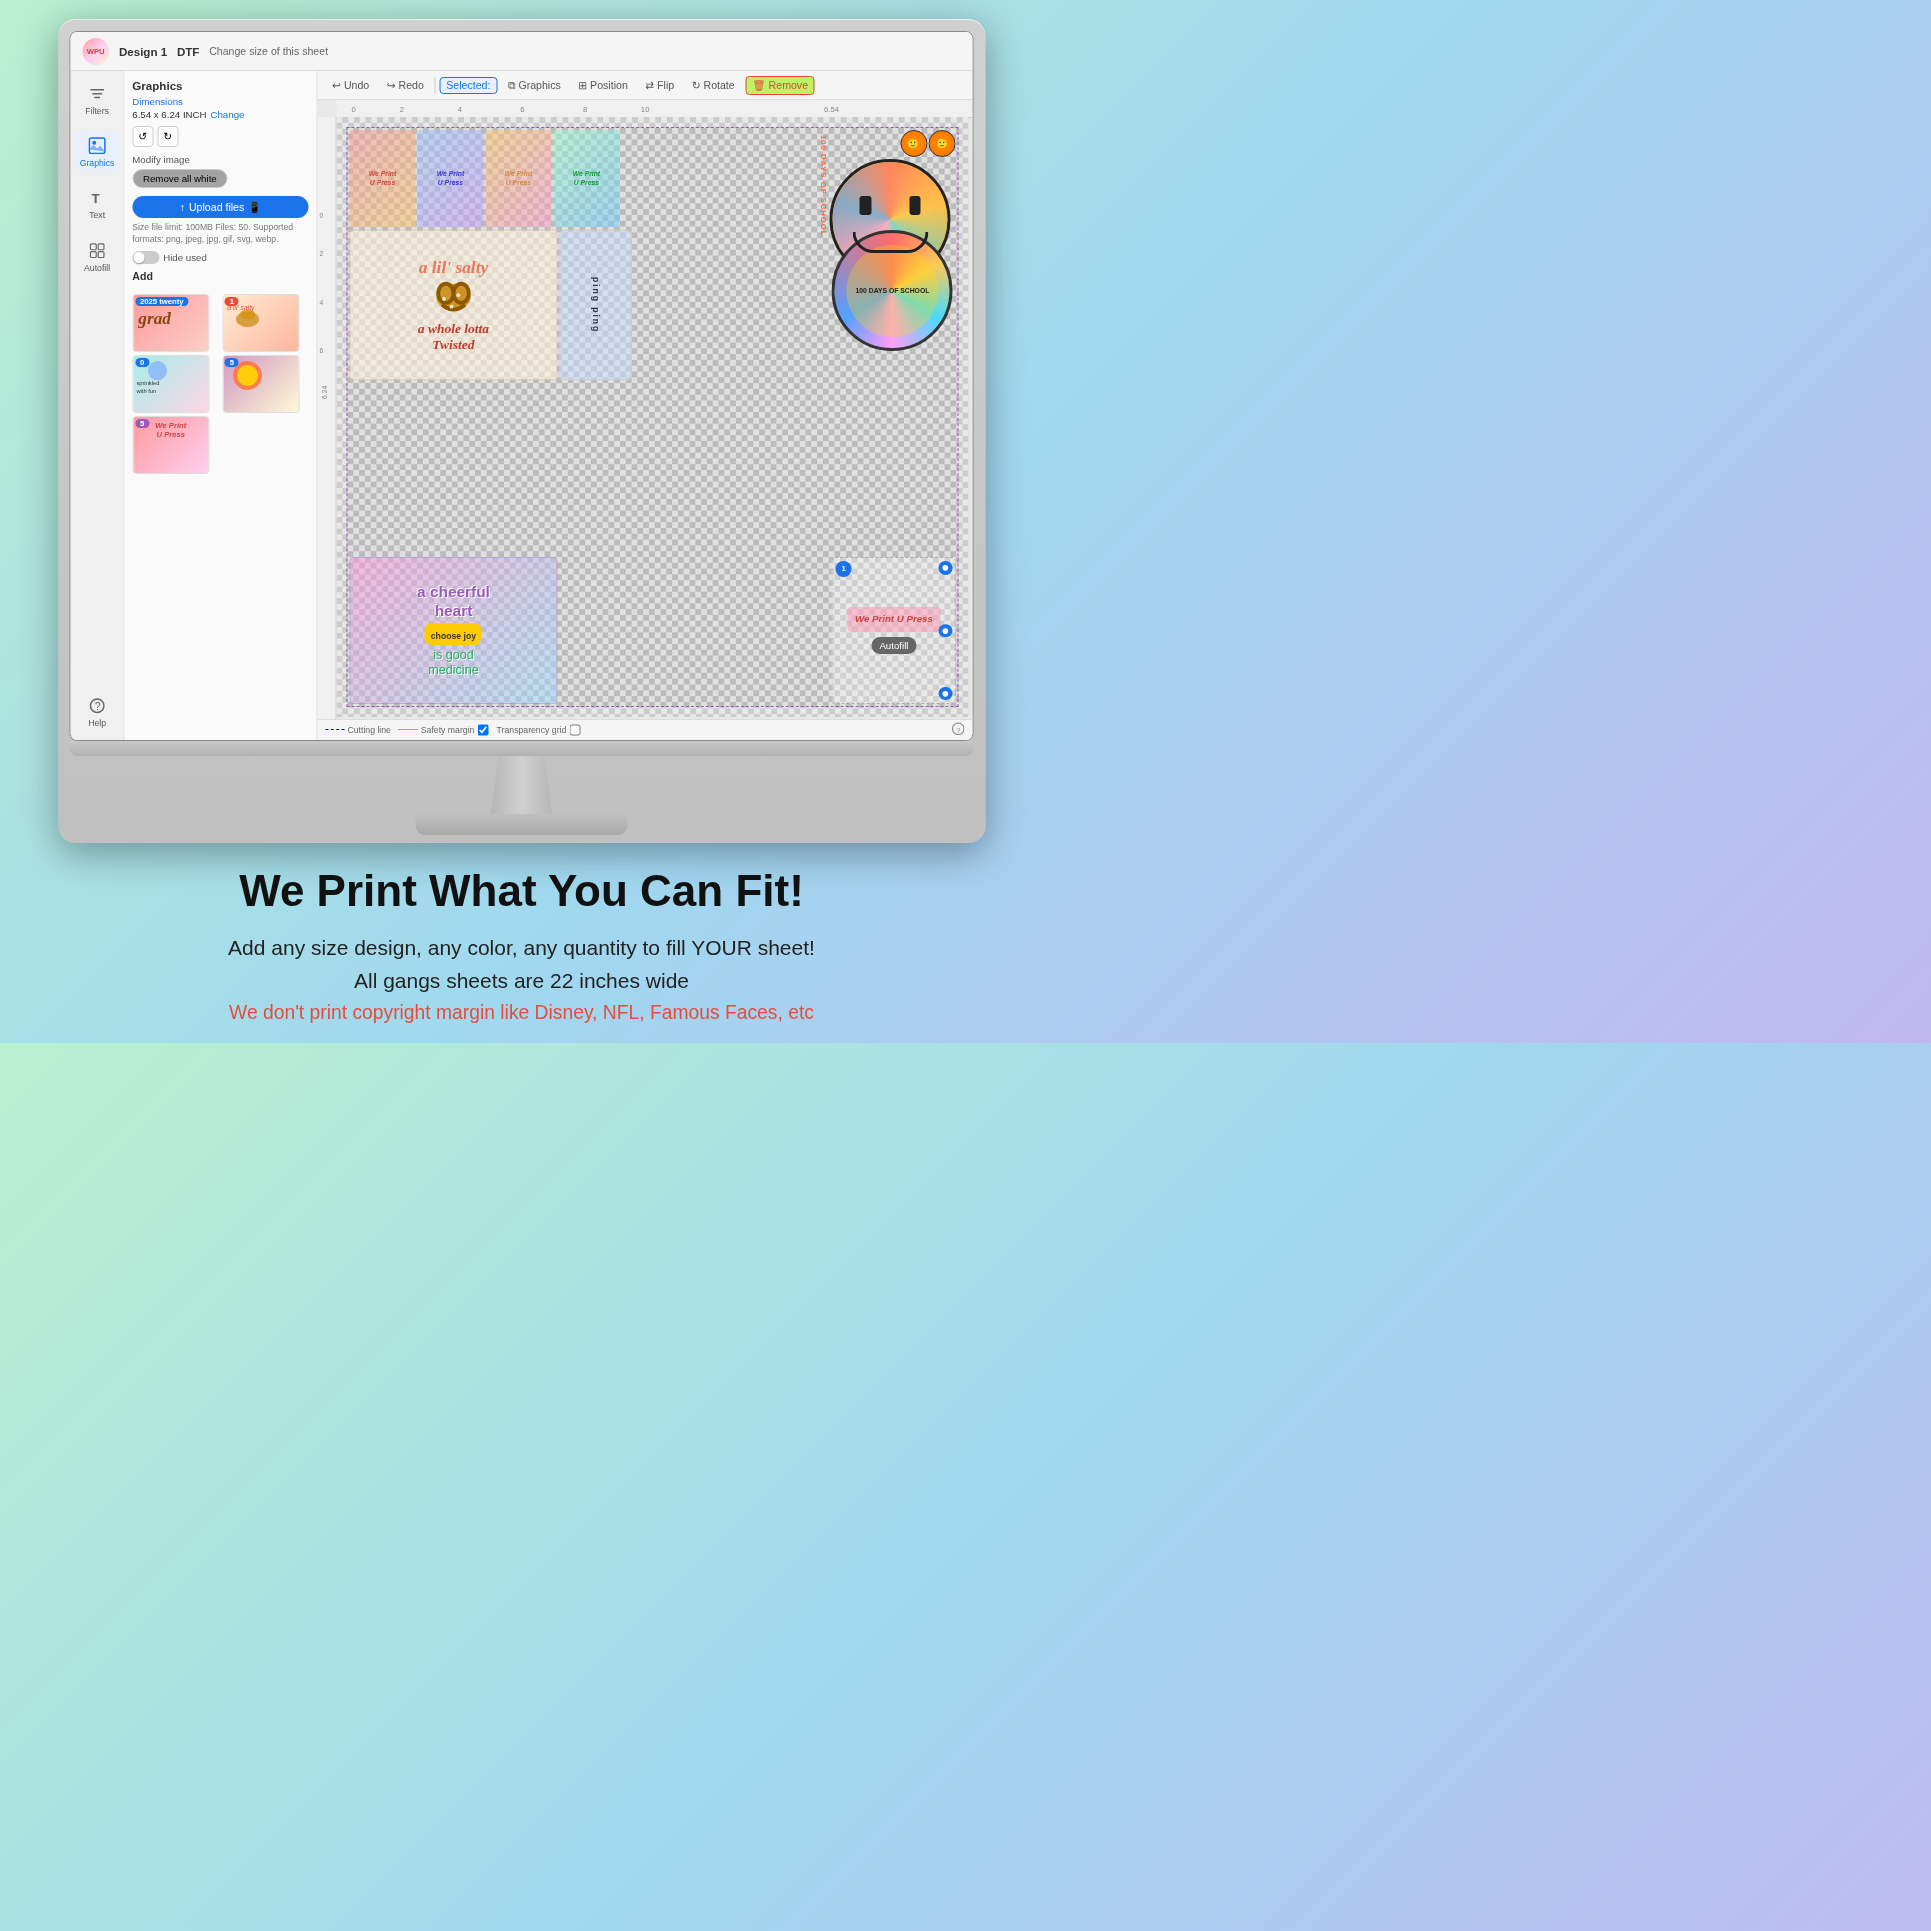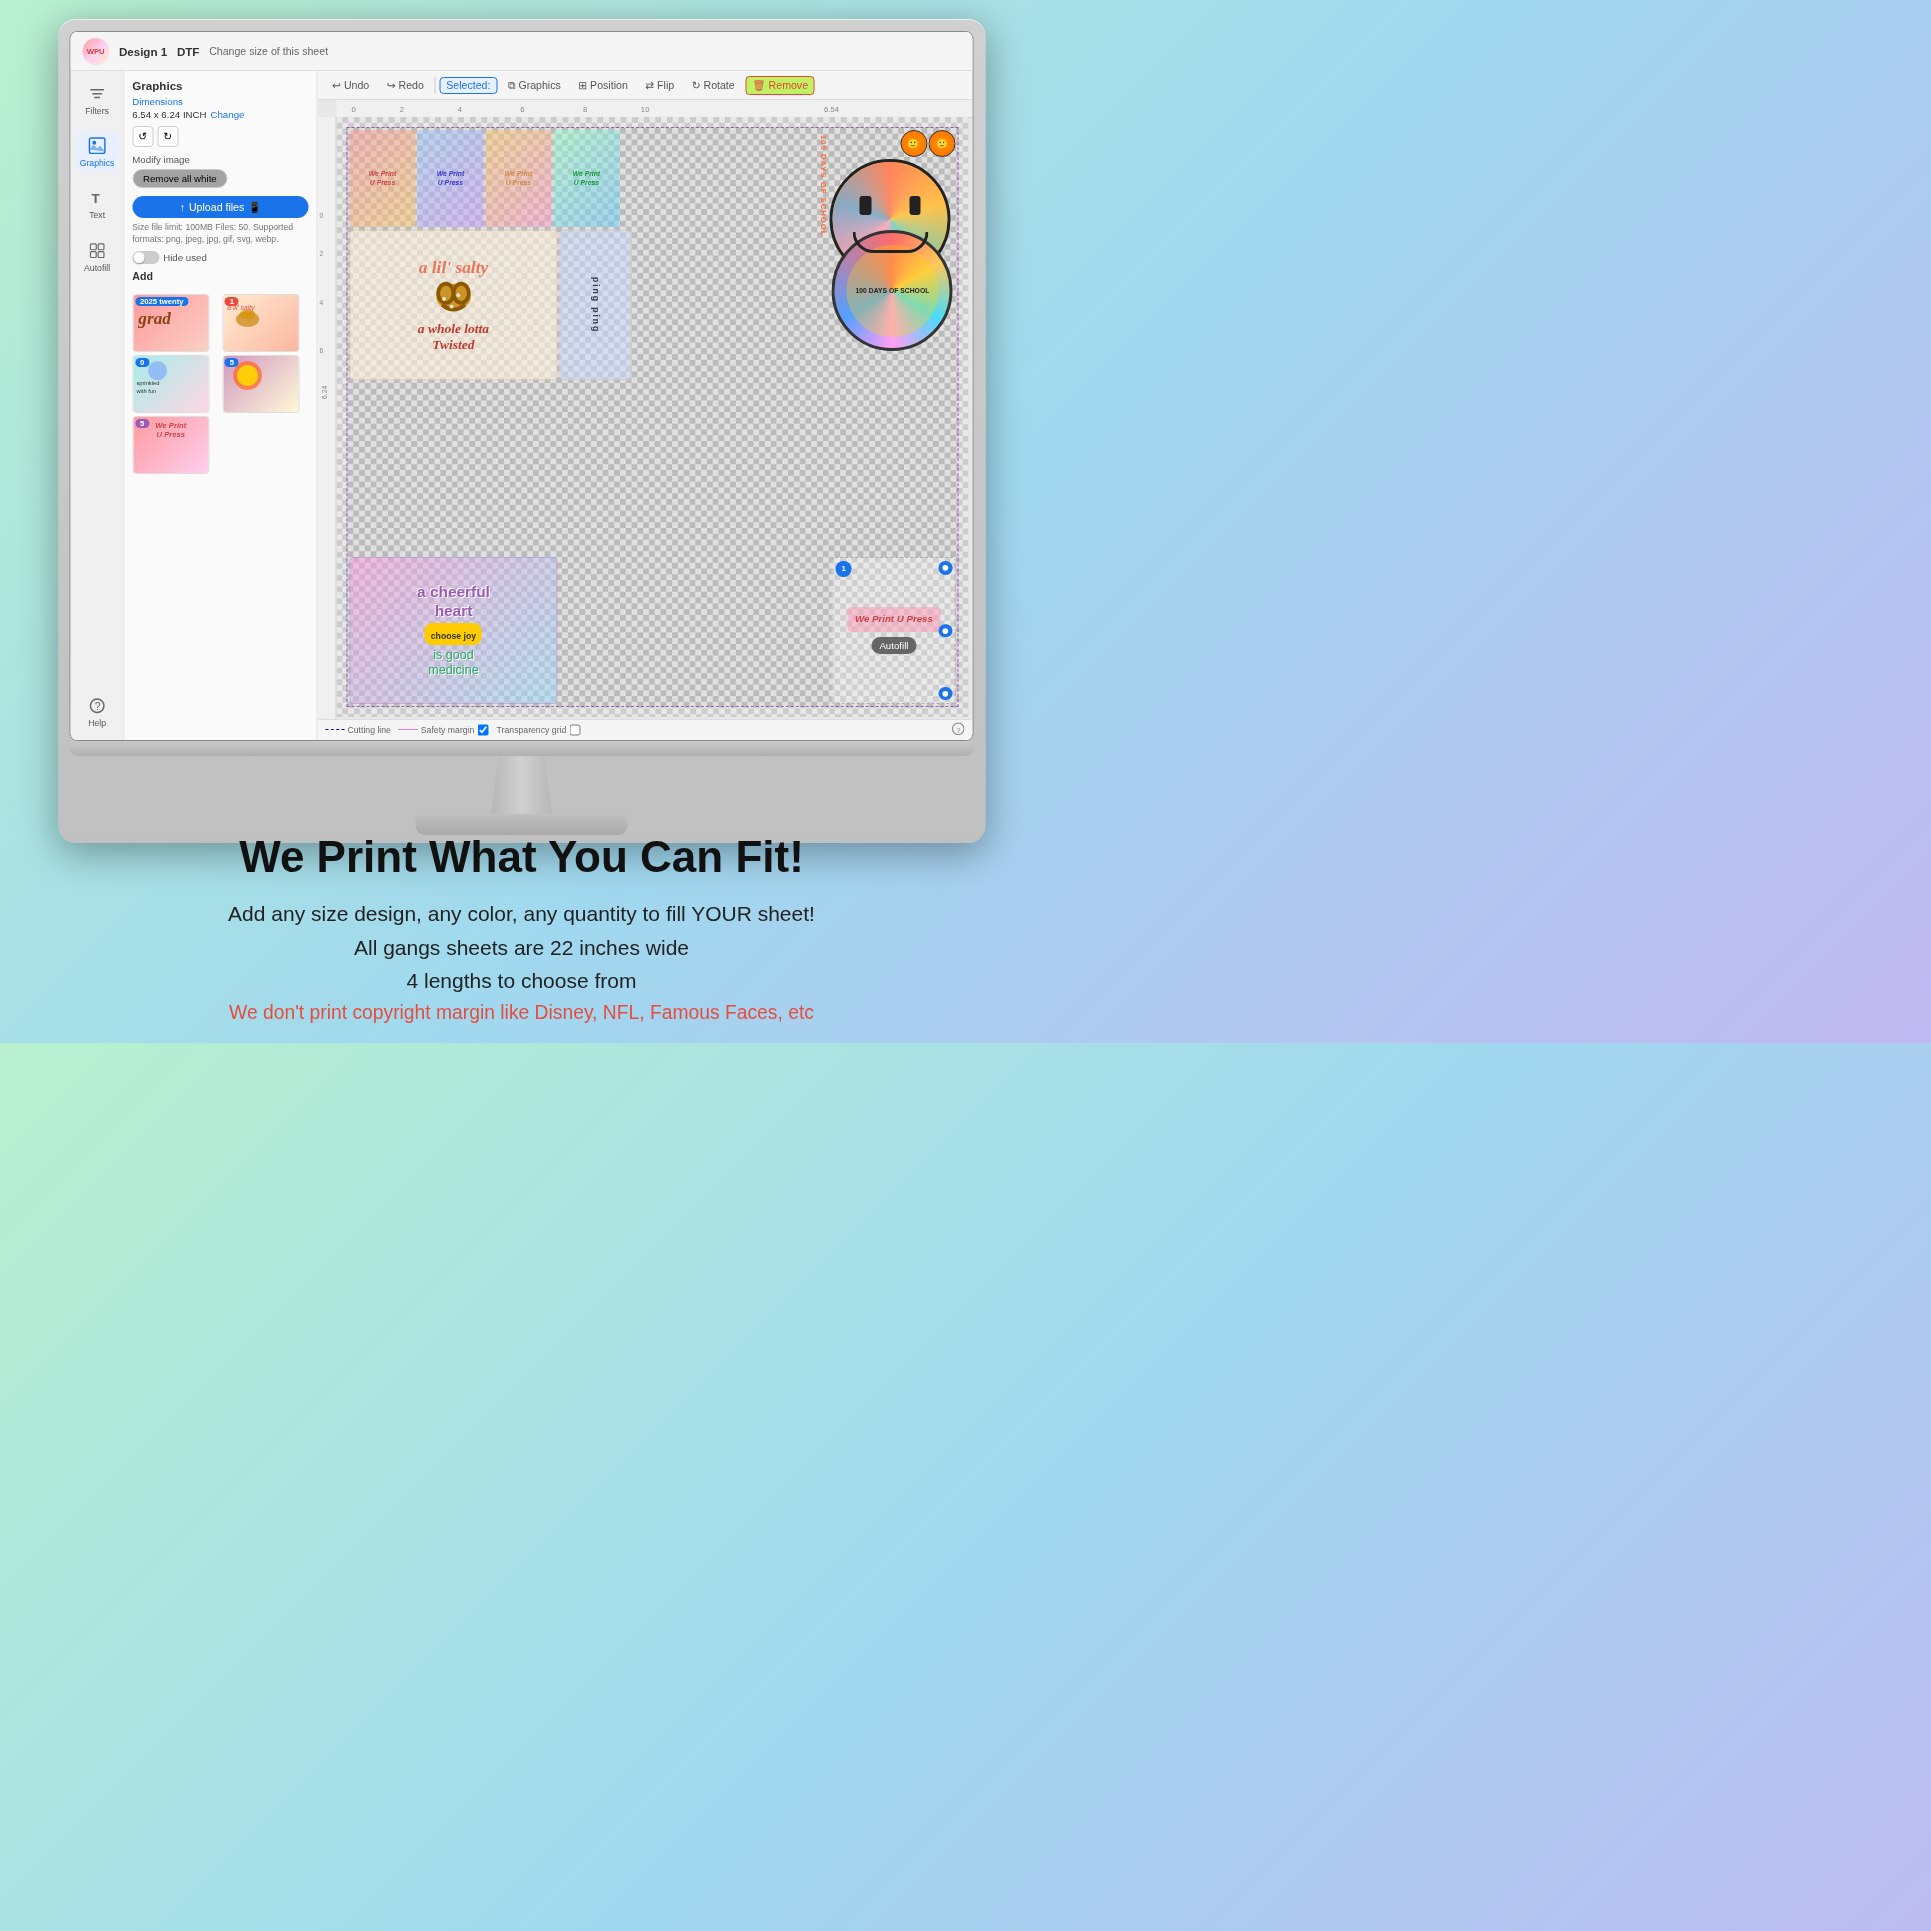--- a/index.html
+++ b/index.html
@@ -762,17 +762,16 @@
     <div class="stand-neck"></div>
     <div class="stand-base"></div>
   </div>
 </div>
 
 <div class="bottom-text-area">
   <div class="headline">We Print What You Can Fit!</div>
   <div class="subtext">
     <div>Add any size design, any color, any quantity to fill YOUR sheet!</div>
     <div>All gangs sheets are 22 inches wide</div>
-    <div>4 lengths to choose from</div>
   </div>
   <div class="copyright-text">We don't print copyright margin like Disney, NFL, Famous Faces, etc</div>
 </div>
 
 
 </body></html>

